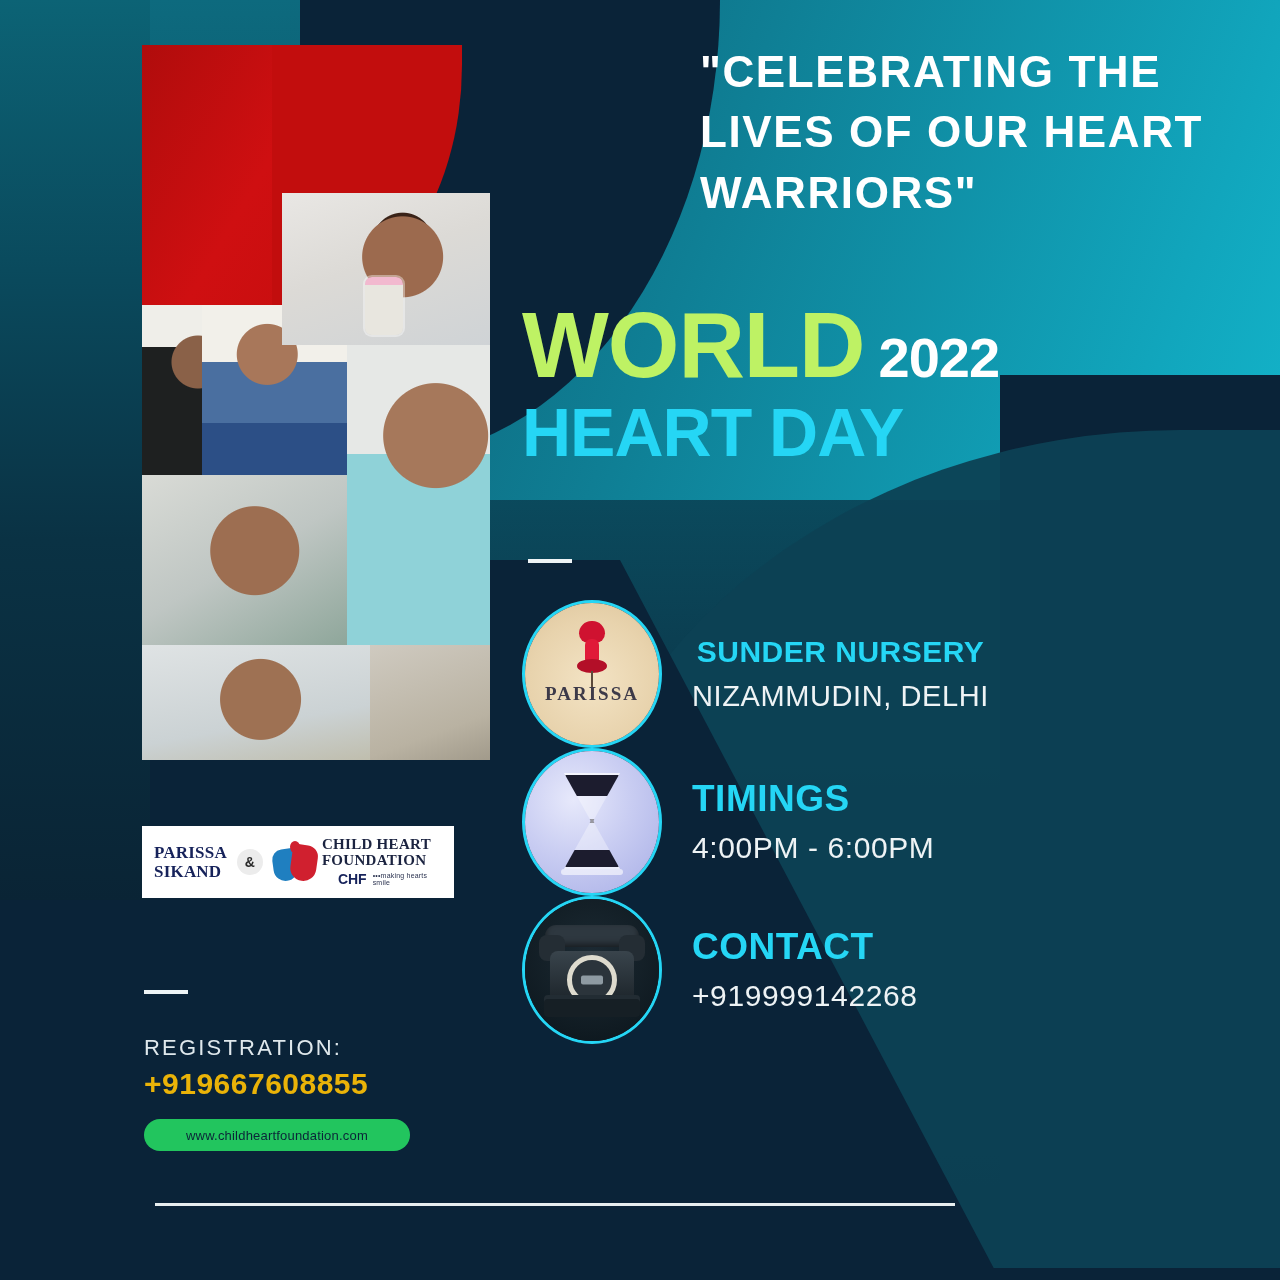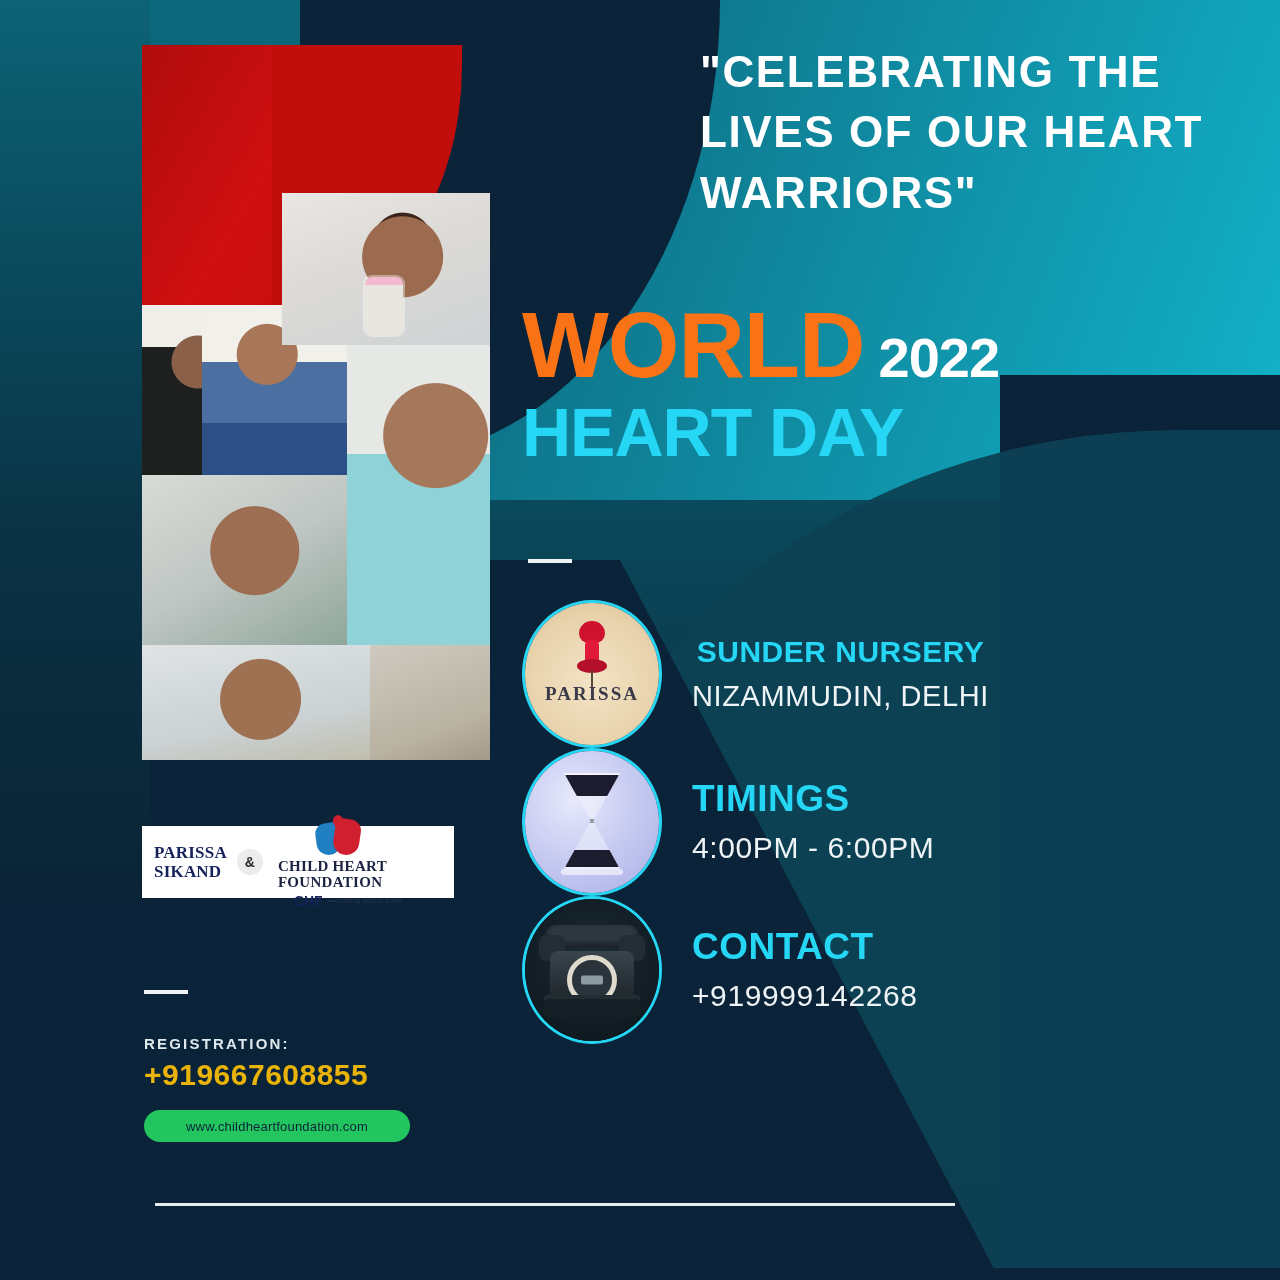--- a/index.html
+++ b/index.html
@@ -114,21 +114,21 @@
   .quote{
     position:absolute;left:700px;top:42px;width:570px;
     color:#ffffff;font-weight:700;font-size:44px;line-height:1.37;
     letter-spacing:1.6px;text-align:left;
   }
   .quote div{white-space:nowrap;}
 
   
   .title-wrap{position:absolute;left:522px;top:300px;}
   .t-row1{display:flex;align-items:baseline;}
-  .t-world{color:#f97316;font-size:92px;font-weight:800;letter-spacing:-1px;line-height:.98;}
+  .t-world{color:#bef264;font-size:92px;font-weight:800;letter-spacing:-1px;line-height:.98;}
   .t-year{color:#ffffff;font-size:56px;font-weight:800;margin-left:14px;letter-spacing:-1px;}
   .t-row2{color:#25d6f5;font-size:68px;font-weight:800;letter-spacing:-1px;line-height:1.08;margin-top:6px;}
 
   
   .dash-sm{position:absolute;left:528px;top:559px;width:44px;height:4px;background:#eef4f6;}
   .dash-left{position:absolute;left:144px;top:990px;width:44px;height:4px;background:#eef4f6;}
 
   
   .info{position:absolute;left:522px;top:600px;width:640px;}
   .row{display:flex;align-items:center;height:148px;}
@@ -171,37 +171,37 @@
   .addr-text{margin-left:30px;text-align:center;}
 
   
   .logo-strip{
     position:absolute;left:142px;top:826px;width:312px;height:72px;
     background:#ffffff;display:flex;align-items:center;padding:0 12px;
   }
   .logo-left{color:#16225a;font-size:17px;font-weight:800;line-height:1.12;letter-spacing:.2px;font-family:Liberation Serif, serif;}
   .amp{width:26px;height:26px;border-radius:50%;background:#ececec;color:#2b2b2b;font-size:14px;font-weight:700;
        display:flex;align-items:center;justify-content:center;margin:0 10px;flex:0 0 26px;}
-  .logo-right{display:flex;align-items:center;flex-direction:column;}
+  .logo-right{display:flex;align-items:center;}
   .chf-mark{position:relative;width:44px;height:42px;flex:0 0 44px;}
   .chf-l{position:absolute;left:0;top:8px;width:24px;height:32px;border-radius:12px 0 14px 14px;
          background:#1f7fc0;transform:rotate(-8deg);}
   .chf-r{position:absolute;right:0;top:4px;width:26px;height:36px;border-radius:0 13px 15px 15px;
          background:#d0202f;transform:rotate(8deg);}
   .chf-dot{position:absolute;left:17px;top:0;width:10px;height:12px;border-radius:50%;background:#d0202f;}
   .chf-words{margin-left:5px;}
   .chf-t1{color:#1b2340;font-size:15px;font-weight:700;letter-spacing:.3px;font-family:"Liberation Serif",serif;line-height:1.05;}
   .chf-t2{color:#1b2340;font-size:15px;font-weight:700;letter-spacing:.3px;font-family:"Liberation Serif",serif;line-height:1.05;}
   .chf-row{display:flex;align-items:center;margin-top:2px;}
   .chf-abbr{color:#16225a;font-size:14px;font-weight:800;margin-left:16px;}
   .chf-tag{color:#2b3350;font-size:7px;margin-left:6px;letter-spacing:.2px;}
 
   
   .reg{position:absolute;left:144px;top:1035px;width:360px;}
-  .reg-label{color:#dfe8ec;font-size:15px;letter-spacing:2.2px;font-weight:700;}
+  .reg-label{color:#dfe8ec;font-size:22px;letter-spacing:2.2px;font-weight:400;}
   .reg-num{color:#eab308;font-size:30px;font-weight:800;letter-spacing:.5px;margin-top:6px;}
   .web-btn{
     margin-top:18px;width:266px;height:32px;border-radius:16px;background:#22c55e;
     display:flex;align-items:center;justify-content:center;
     color:#0b2538;font-size:13px;letter-spacing:.2px;
   }
   .footer-line{position:absolute;left:155px;top:1203px;width:800px;height:3px;background:#e7eef0;}
 </style>
 </head>
 <body>

